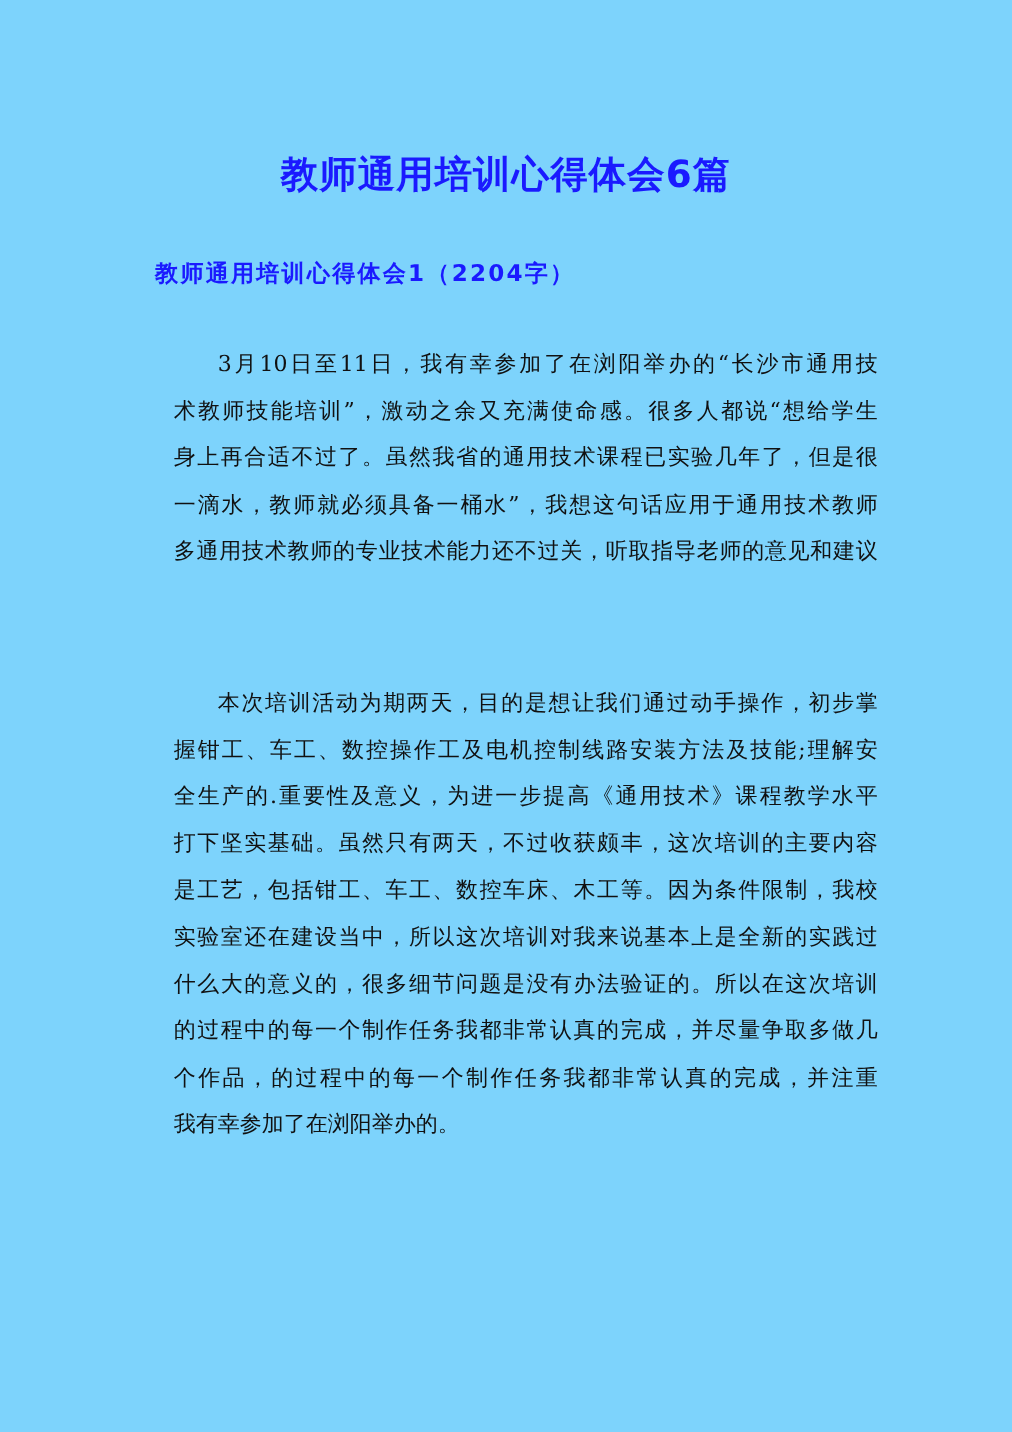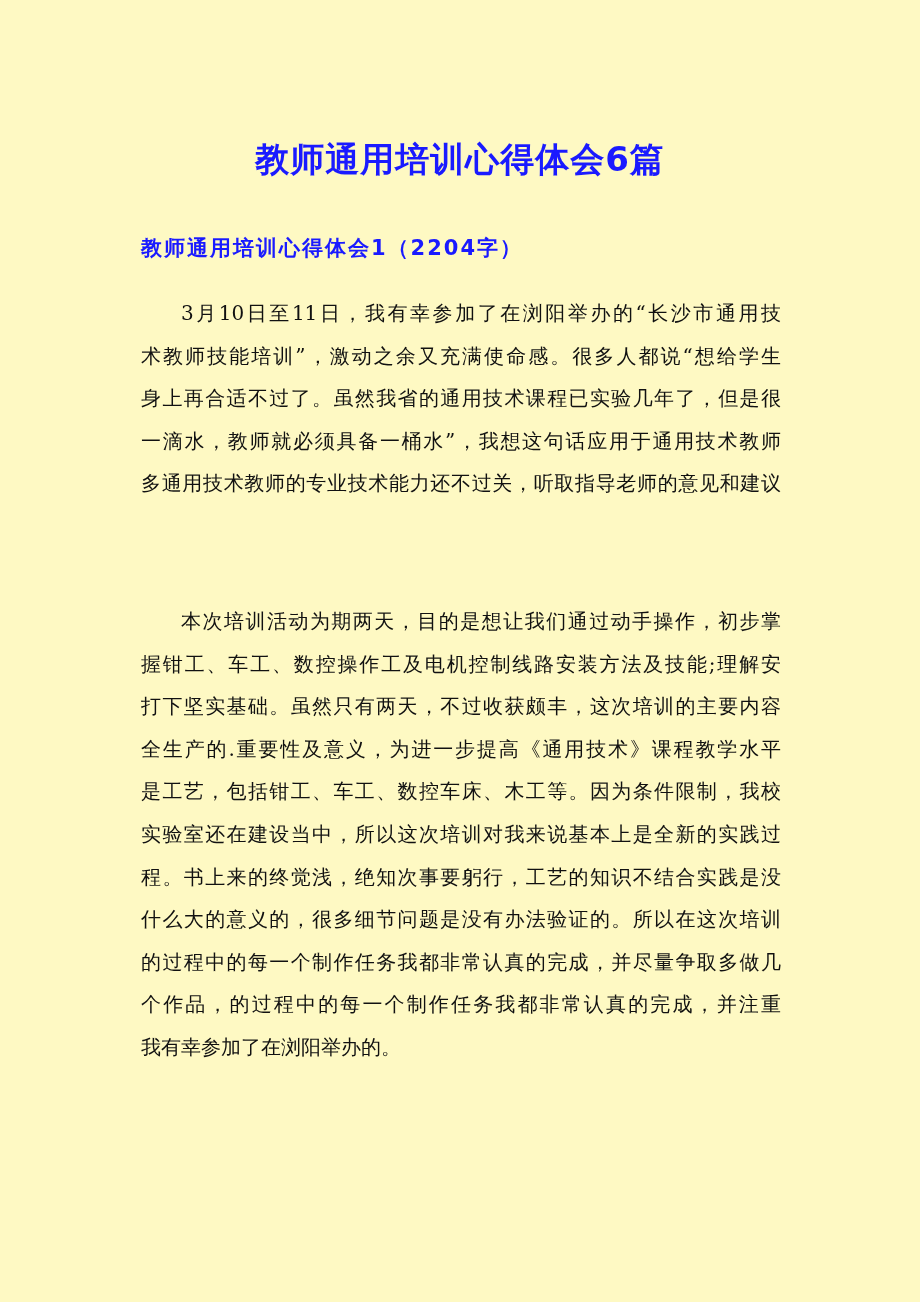--- a/index.html
+++ b/index.html
@@ -13,21 +13,21 @@
       position: relative;
       overflow: hidden;
       font-family: "DejaVu Serif", "Liberation Serif", serif;
     }
     .page {
       position: absolute;
       left: 0;
       top: 0;
       width: 920px;
       height: 1302px;
-      background: #fef9c3;
+      background: #7dd3fc;
     }
     .doc-title {
       position: absolute;
       left: 0;
       top: 136px;
       width: 920px;
       text-align: center;
       font-family: "DejaVu Sans", "Liberation Sans", sans-serif;
       font-size: 34px;
       font-weight: bold;
@@ -49,21 +49,21 @@
       margin: 0;
       white-space: nowrap;
     }
     .body-text {
       position: absolute;
       left: 141px;
       width: 640px;
       font-family: "DejaVu Serif", "Liberation Serif", serif;
       font-size: 20px;
       color: #111111;
-      margin: 0;
+      margin: 17px;
     }
     .line {
       display: block;
       height: 42.6px;
       line-height: 42.6px;
       white-space: nowrap;
       overflow: visible;
       text-align: justify;
       text-align-last: justify;
     }
@@ -89,24 +89,23 @@
     <span class="line indent">3月10日至11日，我有幸参加了在浏阳举办的“长沙市通用技</span>
     <span class="line">术教师技能培训”，激动之余又充满使命感。很多人都说“想给学生</span>
     <span class="line">身上再合适不过了。虽然我省的通用技术课程已实验几年了，但是很</span>
     <span class="line">一滴水，教师就必须具备一桶水”，我想这句话应用于通用技术教师</span>
     <span class="line">多通用技术教师的专业技术能力还不过关，听取指导老师的意见和建议</span>
   </div>
 
   <div class="body-text" id="para2">
     <span class="line indent">本次培训活动为期两天，目的是想让我们通过动手操作，初步掌</span>
     <span class="line">握钳工、车工、数控操作工及电机控制线路安装方法及技能;理解安</span>
+    <span class="line">全生产的.重要性及意义，为进一步提高《通用技术》课程教学水平</span>
     <span class="line">打下坚实基础。虽然只有两天，不过收获颇丰，这次培训的主要内容</span>
-    <span class="line">全生产的.重要性及意义，为进一步提高《通用技术》课程教学水平</span>
     <span class="line">是工艺，包括钳工、车工、数控车床、木工等。因为条件限制，我校</span>
     <span class="line">实验室还在建设当中，所以这次培训对我来说基本上是全新的实践过</span>
-    <span class="line">程。书上来的终觉浅，绝知次事要躬行，工艺的知识不结合实践是没</span>
     <span class="line">什么大的意义的，很多细节问题是没有办法验证的。所以在这次培训</span>
     <span class="line">的过程中的每一个制作任务我都非常认真的完成，并尽量争取多做几</span>
     <span class="line">个作品，的过程中的每一个制作任务我都非常认真的完成，并注重</span>
     <span class="line last">我有幸参加了在浏阳举办的。</span>
   </div>
 
 </div>
 
 </body></html>

